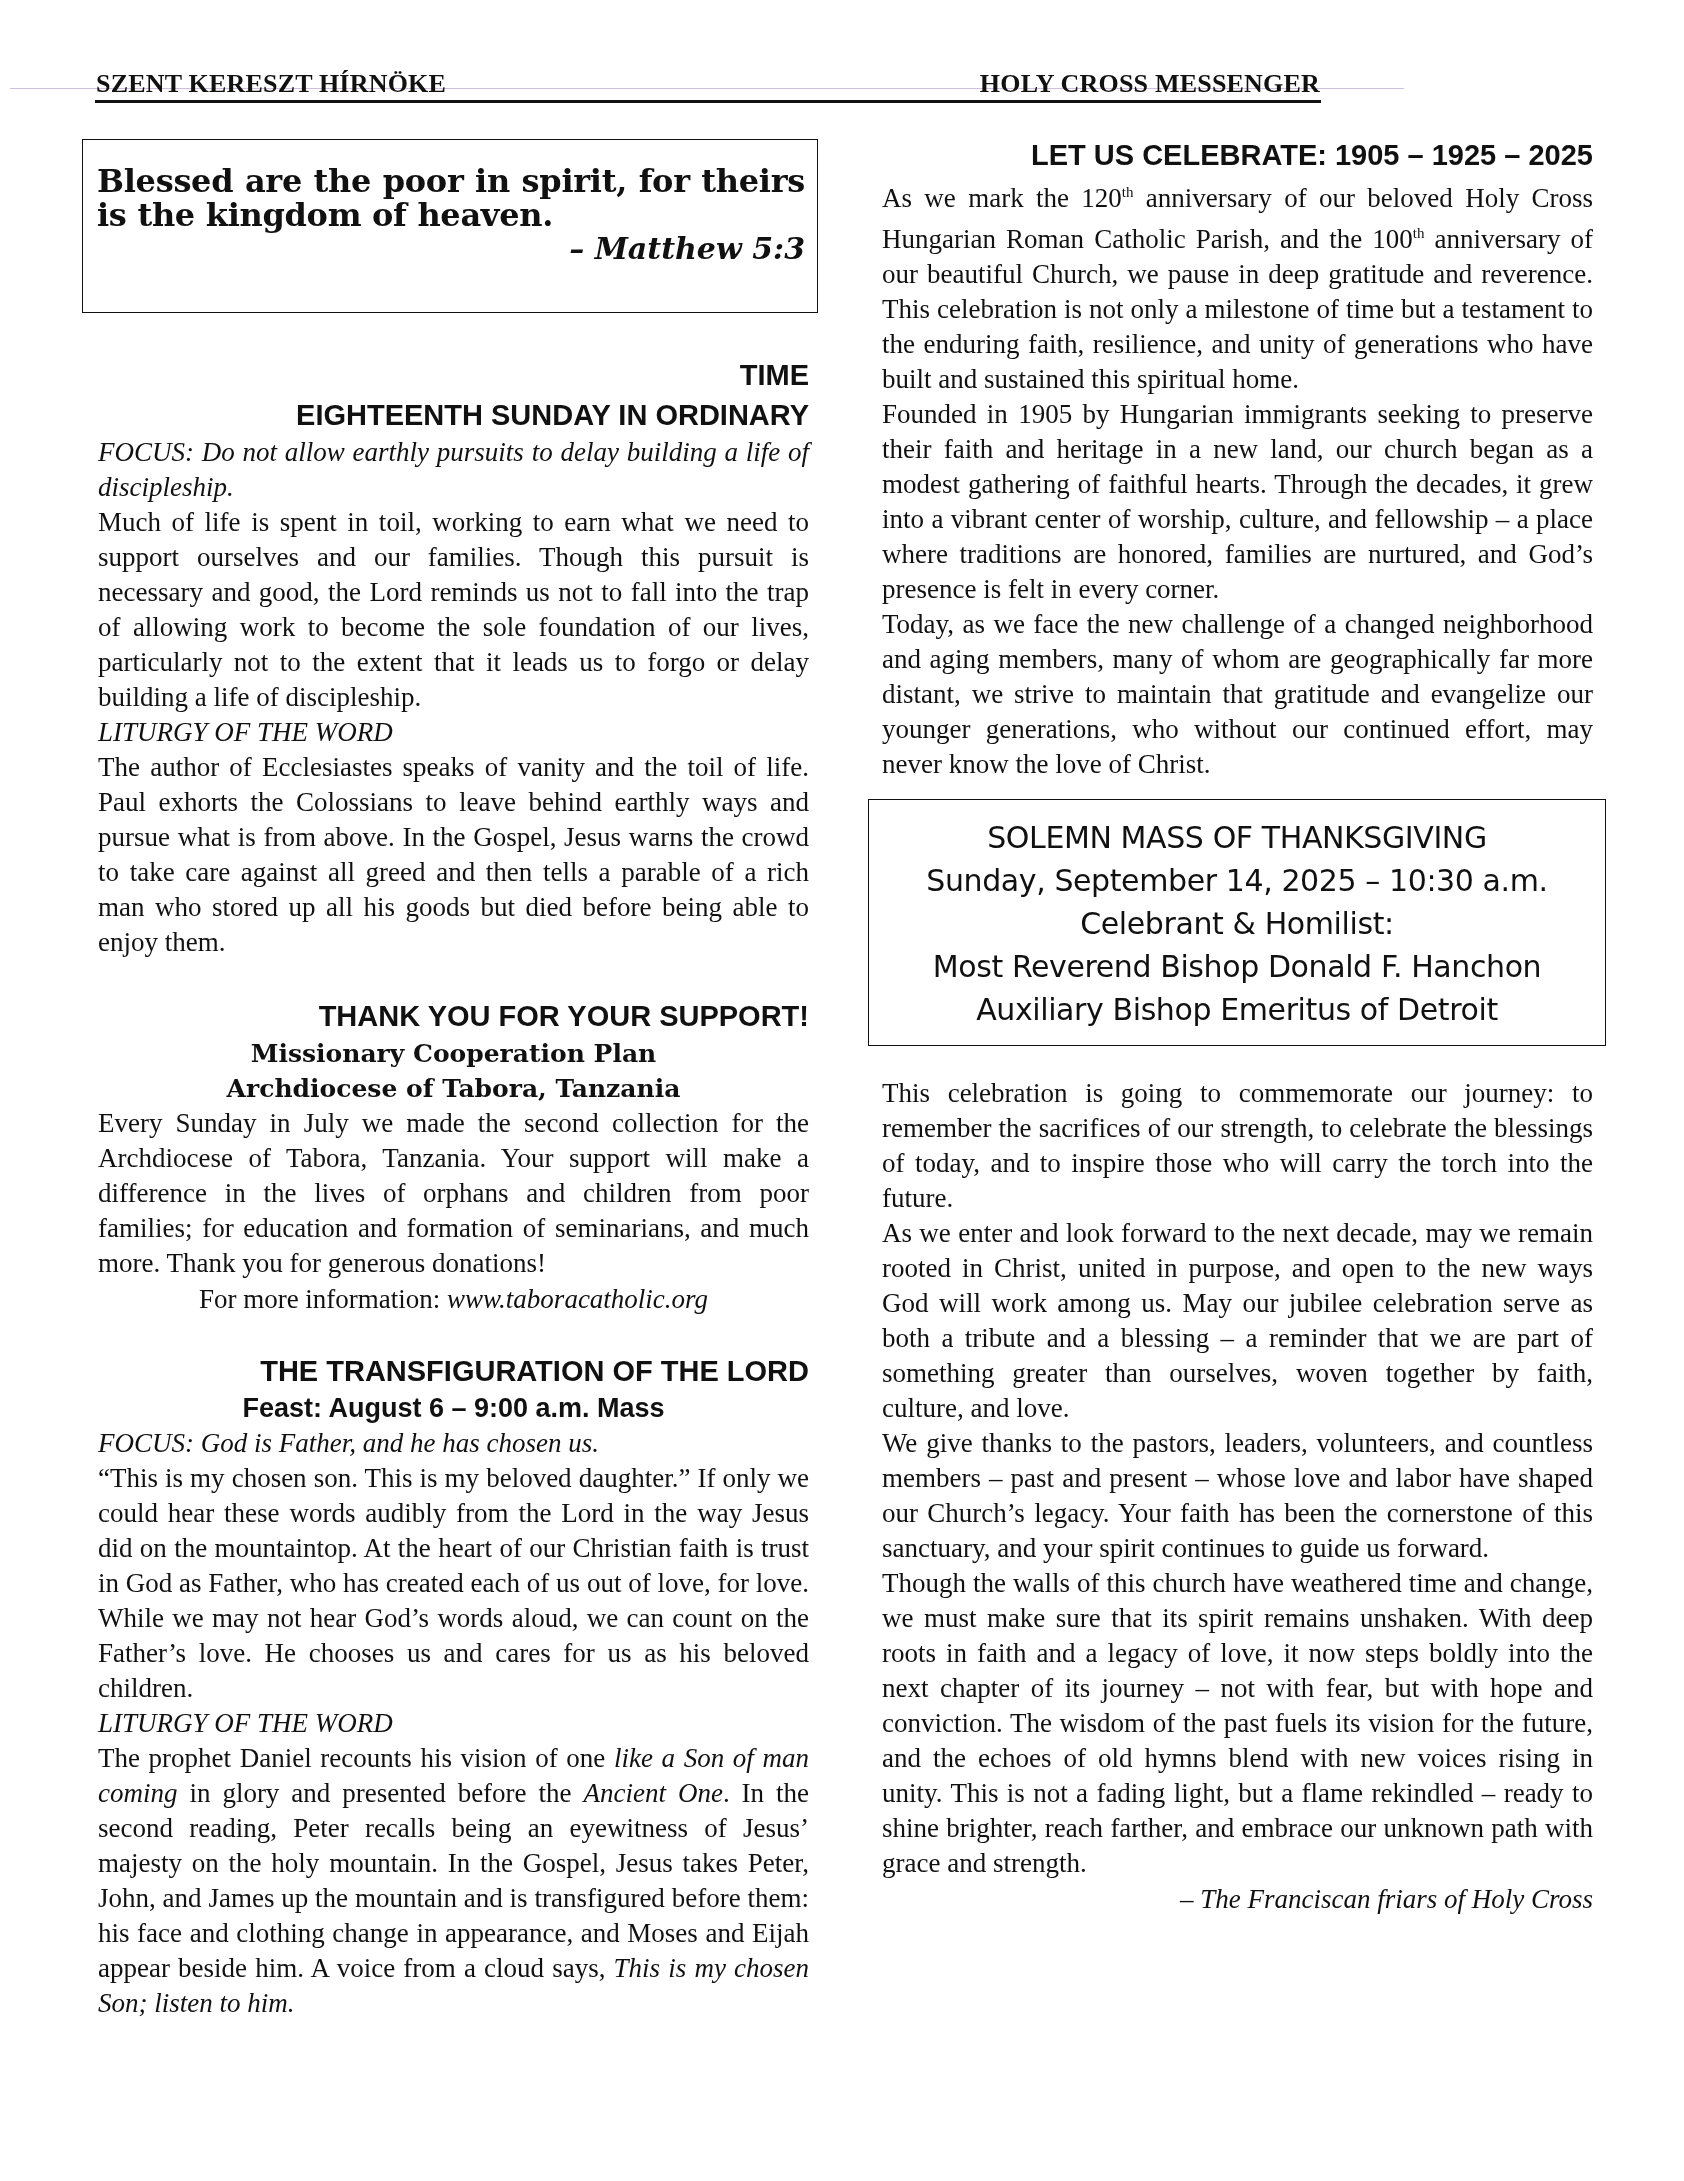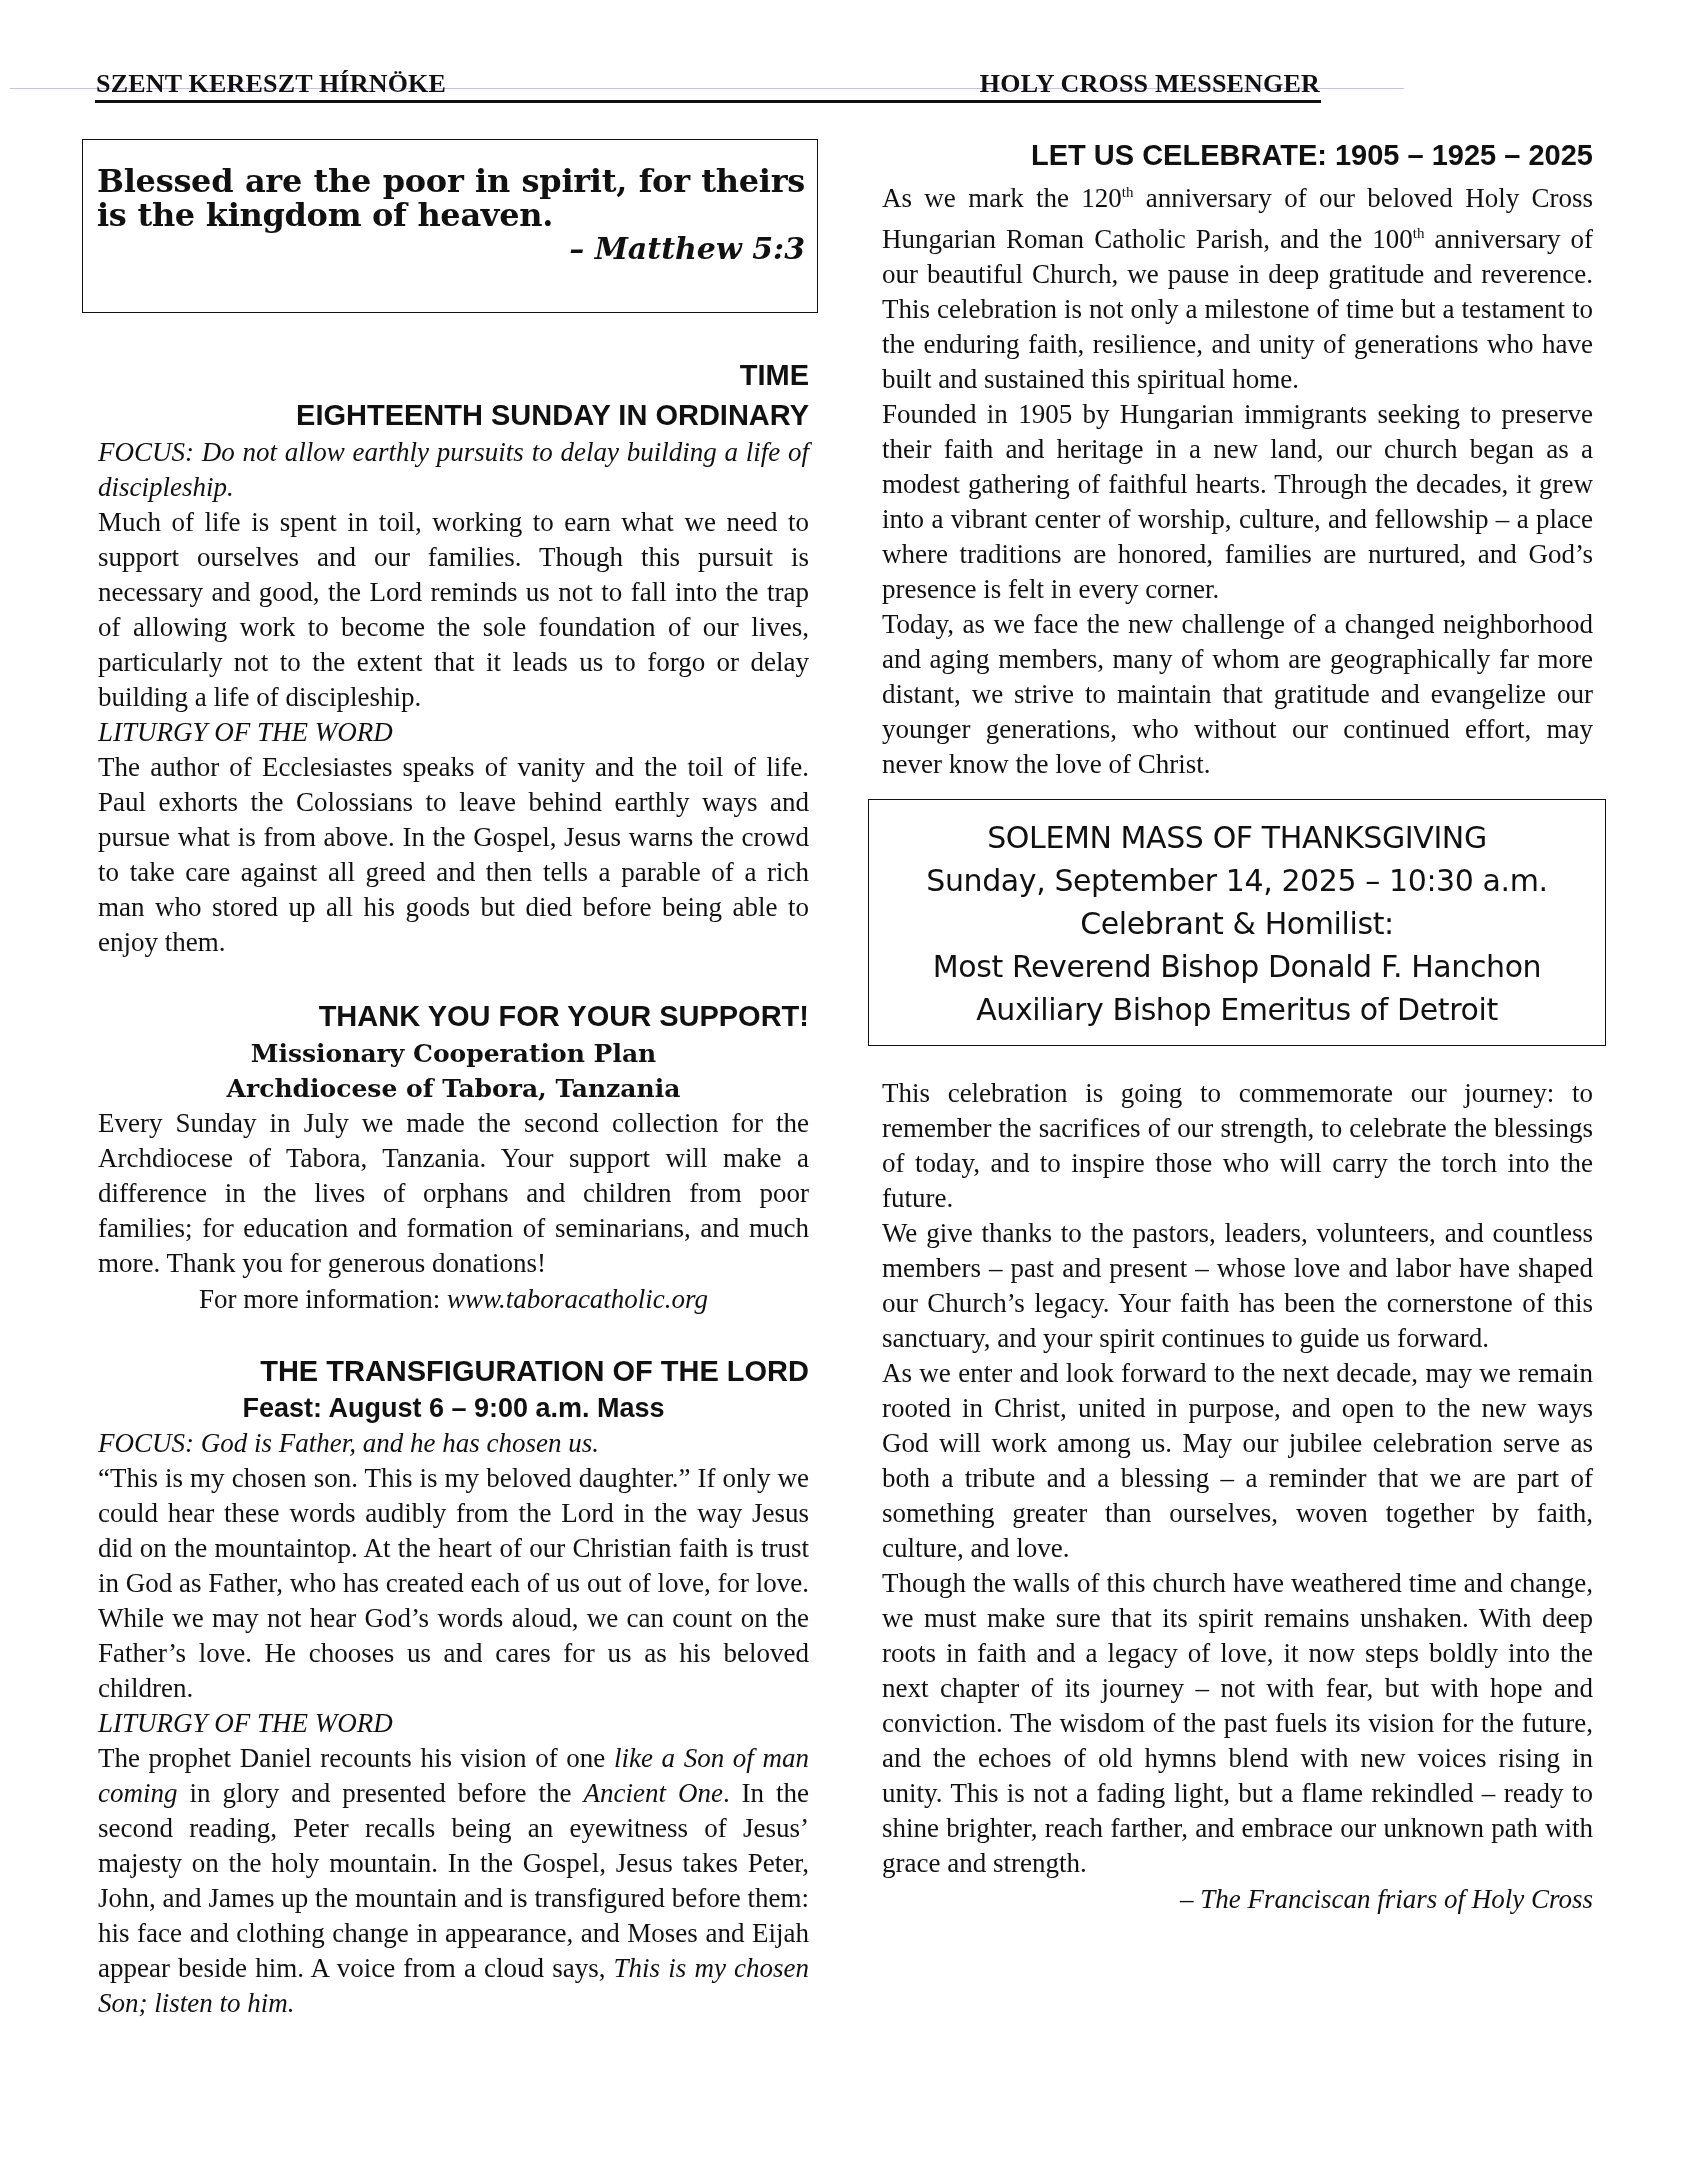--- a/index.html
+++ b/index.html
@@ -117,20 +117,20 @@
     <div class="mass-box" style="margin-top:17px;">
       <div class="mass-line">SOLEMN MASS OF THANKSGIVING</div>
       <div class="mass-line">Sunday, September 14, 2025 – 10:30 a.m.</div>
       <div class="mass-line">Celebrant &amp; Homilist:</div>
       <div class="mass-line">Most Reverend Bishop Donald F. Hanchon</div>
       <div class="mass-line">Auxiliary Bishop Emeritus of Detroit</div>
     </div>
 
     <div style="margin-top:30px;">
       <p class="body-text">This celebration is going to commemorate our journey: to remember the sacrifices of our strength, to celebrate the blessings of today, and to inspire those who will carry the torch into the future.</p>
+      <p class="body-text">As we enter and look forward to the next decade, may we remain rooted in Christ, united in purpose, and open to the new ways God will work among us. May our jubilee celebration serve as both a tribute and a blessing – a reminder that we are part of something greater than ourselves, woven together by faith, culture, and love.</p>
       <p class="body-text">We give thanks to the pastors, leaders, volunteers, and countless members – past and present – whose love and labor have shaped our Church’s legacy. Your faith has been the cornerstone of this sanctuary, and your spirit continues to guide us forward.</p>
-      <p class="body-text">As we enter and look forward to the next decade, may we remain rooted in Christ, united in purpose, and open to the new ways God will work among us. May our jubilee celebration serve as both a tribute and a blessing – a reminder that we are part of something greater than ourselves, woven together by faith, culture, and love.</p>
       <p class="body-text">Though the walls of this church have weathered time and change, we must make sure that its spirit remains unshaken. With deep roots in faith and a legacy of love, it now steps boldly into the next chapter of its journey – not with fear, but with hope and conviction. The wisdom of the past fuels its vision for the future, and the echoes of old hymns blend with new voices rising in unity. This is not a fading light, but a flame rekindled – ready to shine brighter, reach farther, and embrace our unknown path with grace and strength.</p>
       <p class="signature">– The Franciscan friars of Holy Cross</p>
     </div>
   </div>
 </div>
 
 
 </body></html>

